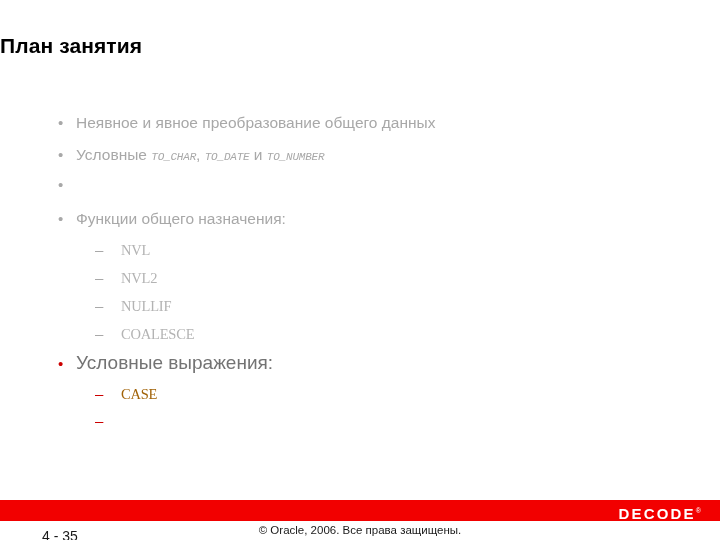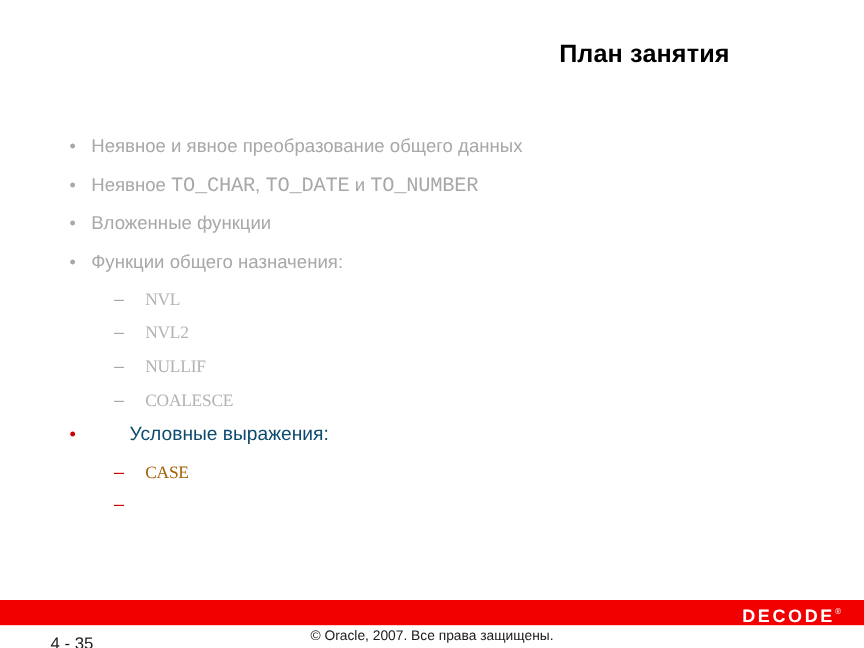--- a/index.html
+++ b/index.html
@@ -21,21 +21,21 @@
     height: 540px;
     background: #ffffff;
   }
 
   
   .slide-title {
     position: absolute;
     left: 0;
     top: 34px;
     width: 608px;
-    text-align: right;
+    text-align: left;
     font-size: 21px;
     font-weight: bold;
     color: #000000;
     letter-spacing: 0.1px;
   }
 
   
   .body-list {
     position: absolute;
     left: 58px;
@@ -75,28 +75,28 @@
     color: #cc0000;
   }
 
   .bullet-text {
     flex: 1 1 auto;
     font-size: 15.5px;
     line-height: 19px;
     color: #a8a8a8;
   }
   .bullet-text.accent-text {
-    color: #0c4a6e;
-    font-size: 16px;
-    margin-left: 32px;
+    color: #737373;
+    font-size: 19px;
   }
   .mono {
     font-family: "Liberation Mono", "DejaVu Sans Mono", monospace;
-    font-size: 17px;
+    font-size: 11px;
     letter-spacing: -0.2px;
+    font-style: italic;
   }
   .bullet-text.code {
     font-family: Liberation Serif, serif;
     font-size: 14.5px;
     color: #b3b3b3;
     letter-spacing: -0.2px;
   }
   .bullet-text.code.dark {
     color: #a16207;
   }
@@ -150,25 +150,24 @@
 
   <div class="slide-title">План занятия</div>
 
   <div class="body-list">
       <div class="bullet-row level1">
         <span class="bullet-mark">•</span>
         <span class="bullet-text"><span>Неявное и явное преобразование общего данных</span></span>
       </div>
       <div class="bullet-row level1">
         <span class="bullet-mark">•</span>
-        <span class="bullet-text"><span>Неявное </span><span class="mono">TO_CHAR</span><span>, </span><span class="mono">TO_DATE</span><span> и </span><span class="mono">TO_NUMBER</span></span>
-      </div>
-      <div class="bullet-row level1">
-        <span class="bullet-mark">•</span>
-        <span class="bullet-text"><span>Вложенные функции</span></span>
+        <span class="bullet-text"><span>Условные </span><span class="mono">TO_CHAR</span><span>, </span><span class="mono">TO_DATE</span><span> и </span><span class="mono">TO_NUMBER</span></span>
+      </div>
+      <div class="bullet-row level1">
+        <span class="bullet-mark">•</span>
       </div>
       <div class="bullet-row level1">
         <span class="bullet-mark">•</span>
         <span class="bullet-text"><span>Функции общего назначения:</span></span>
       </div>
       <div class="bullet-row level2">
         <span class="bullet-mark dash">–</span>
         <span class="bullet-text code"><span>NVL</span></span>
       </div>
       <div class="bullet-row level2">
@@ -197,15 +196,15 @@
     </div>
 
   <div class="footer-bar">
     <div class="oracle-logo">
       <span>DECODE</span><span class="tm">®</span>
     </div>
   </div>
 
   <div class="slide-number">4 - 35</div>
 
-  <div class="copyright">© Oracle, 2007. Все права защищены.</div>
+  <div class="copyright">© Oracle, 2006. Все права защищены.</div>
 
 </div>
 
 </body></html>

